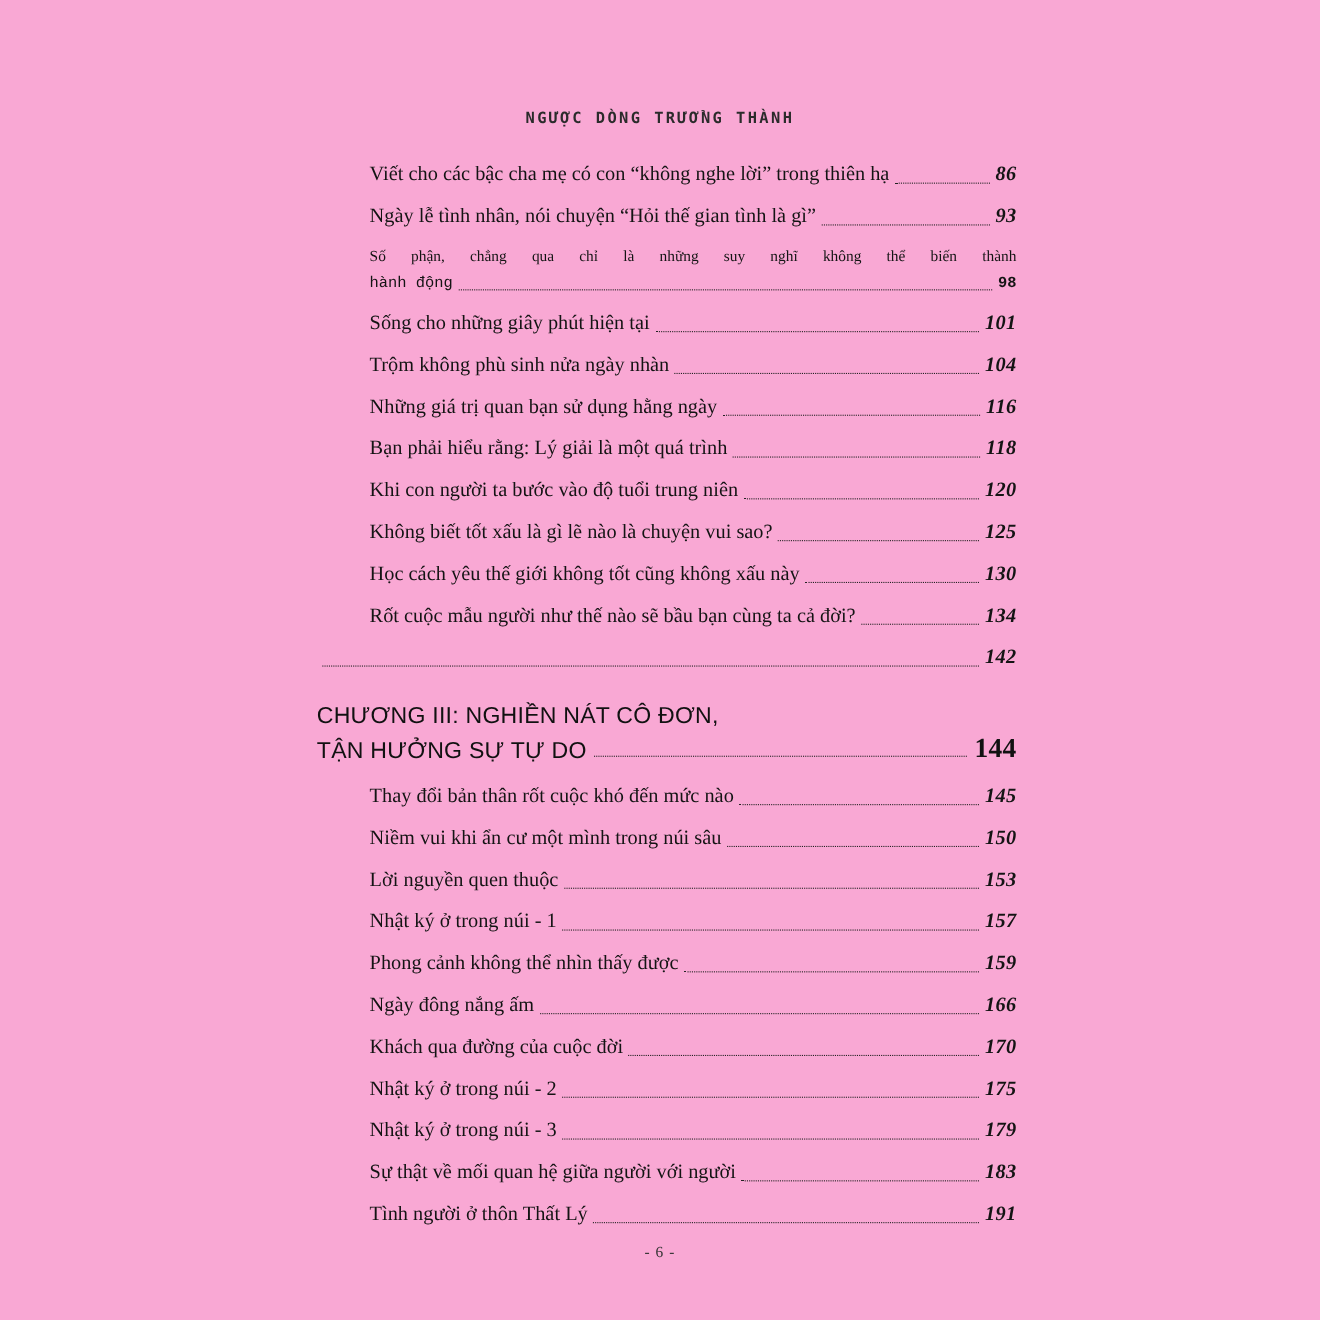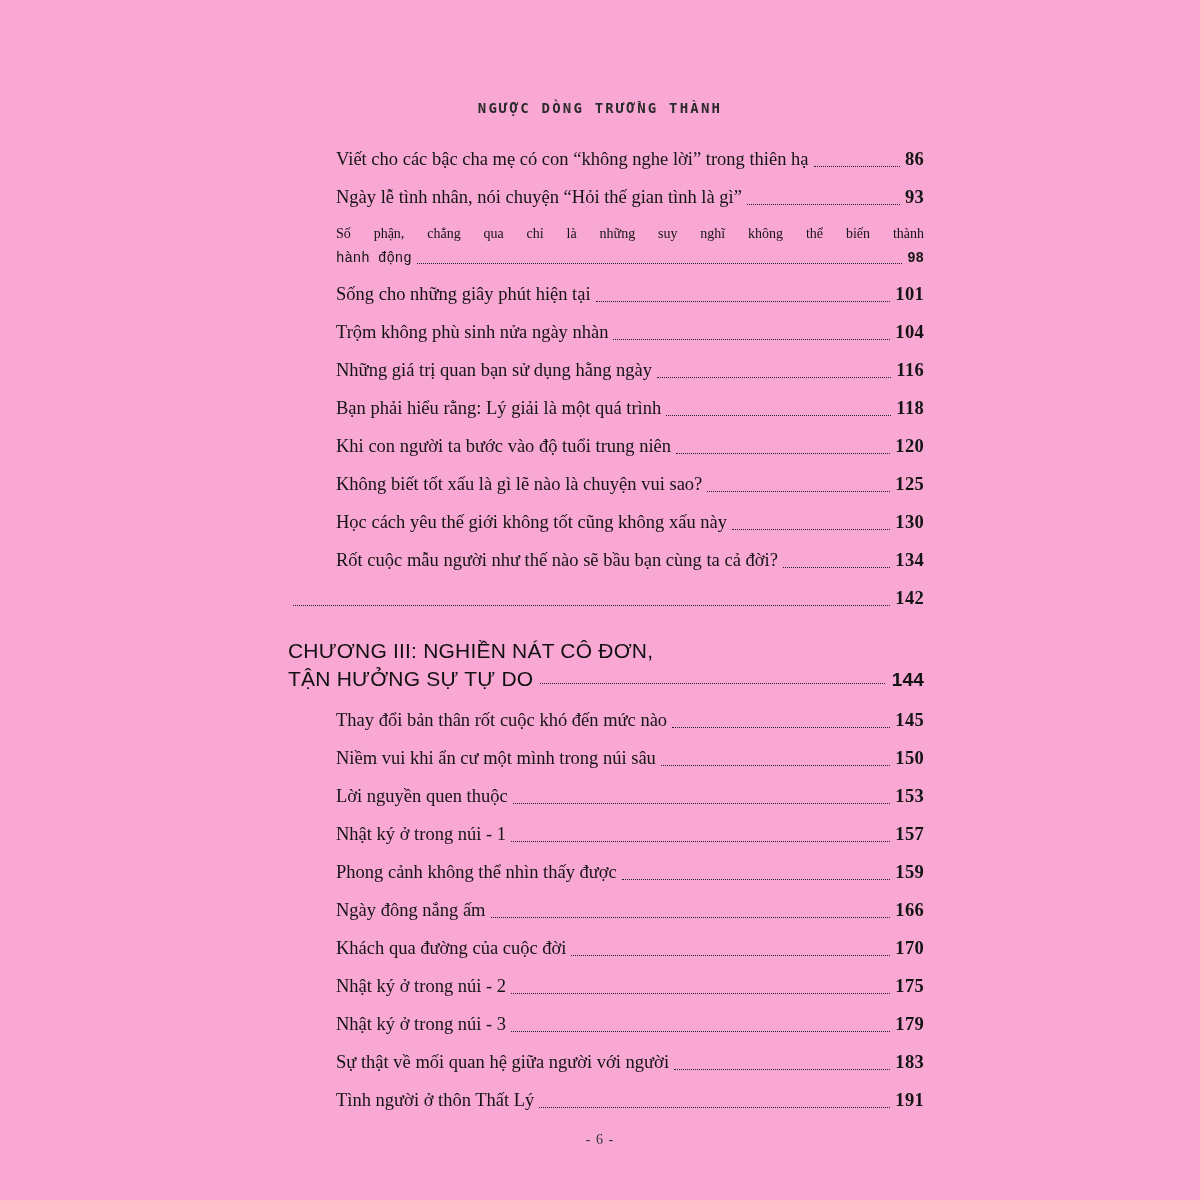--- a/index.html
+++ b/index.html
@@ -57,20 +57,21 @@
     flex: 1 1 auto;
     border-bottom: 1.6px dotted #222;
     margin: 0 5px 6px 5px;
     height: 1px;
     min-width: 10px;
   }
   .entry .page-num {
     white-space: nowrap;
     font-weight: 700;
     letter-spacing: 0.3px;
+    font-style: italic;
   }
   
   .entry-wrap {
     font-size: 14px;
     line-height: 1.72;
     margin-bottom: 11px;
     color: #141414;
     text-align: justify;
     text-justify: inter-word;
     padding-left: 48px;
@@ -111,22 +112,22 @@
   }
   .chapter .c2 .ct { white-space: nowrap; }
   .chapter .c2 .leader {
     flex: 1 1 auto;
     border-bottom: 1.6px dotted #222;
     margin: 0 7px 7px 7px;
     height: 1px;
   }
   .chapter .c2 .page-num {
     font-weight: 700;
-    font-family: Liberation Sans, sans-serif;
-    font-size: 19px;
+    font-family: Liberation Serif, serif;
+    font-size: 25px;
     text-align: right;
   }
   .folio {
     position: absolute;
     bottom: 52px;
     left: 0;
     width: 1200px;
     text-align: center;
     font-size: 14px;
     color: #333;

